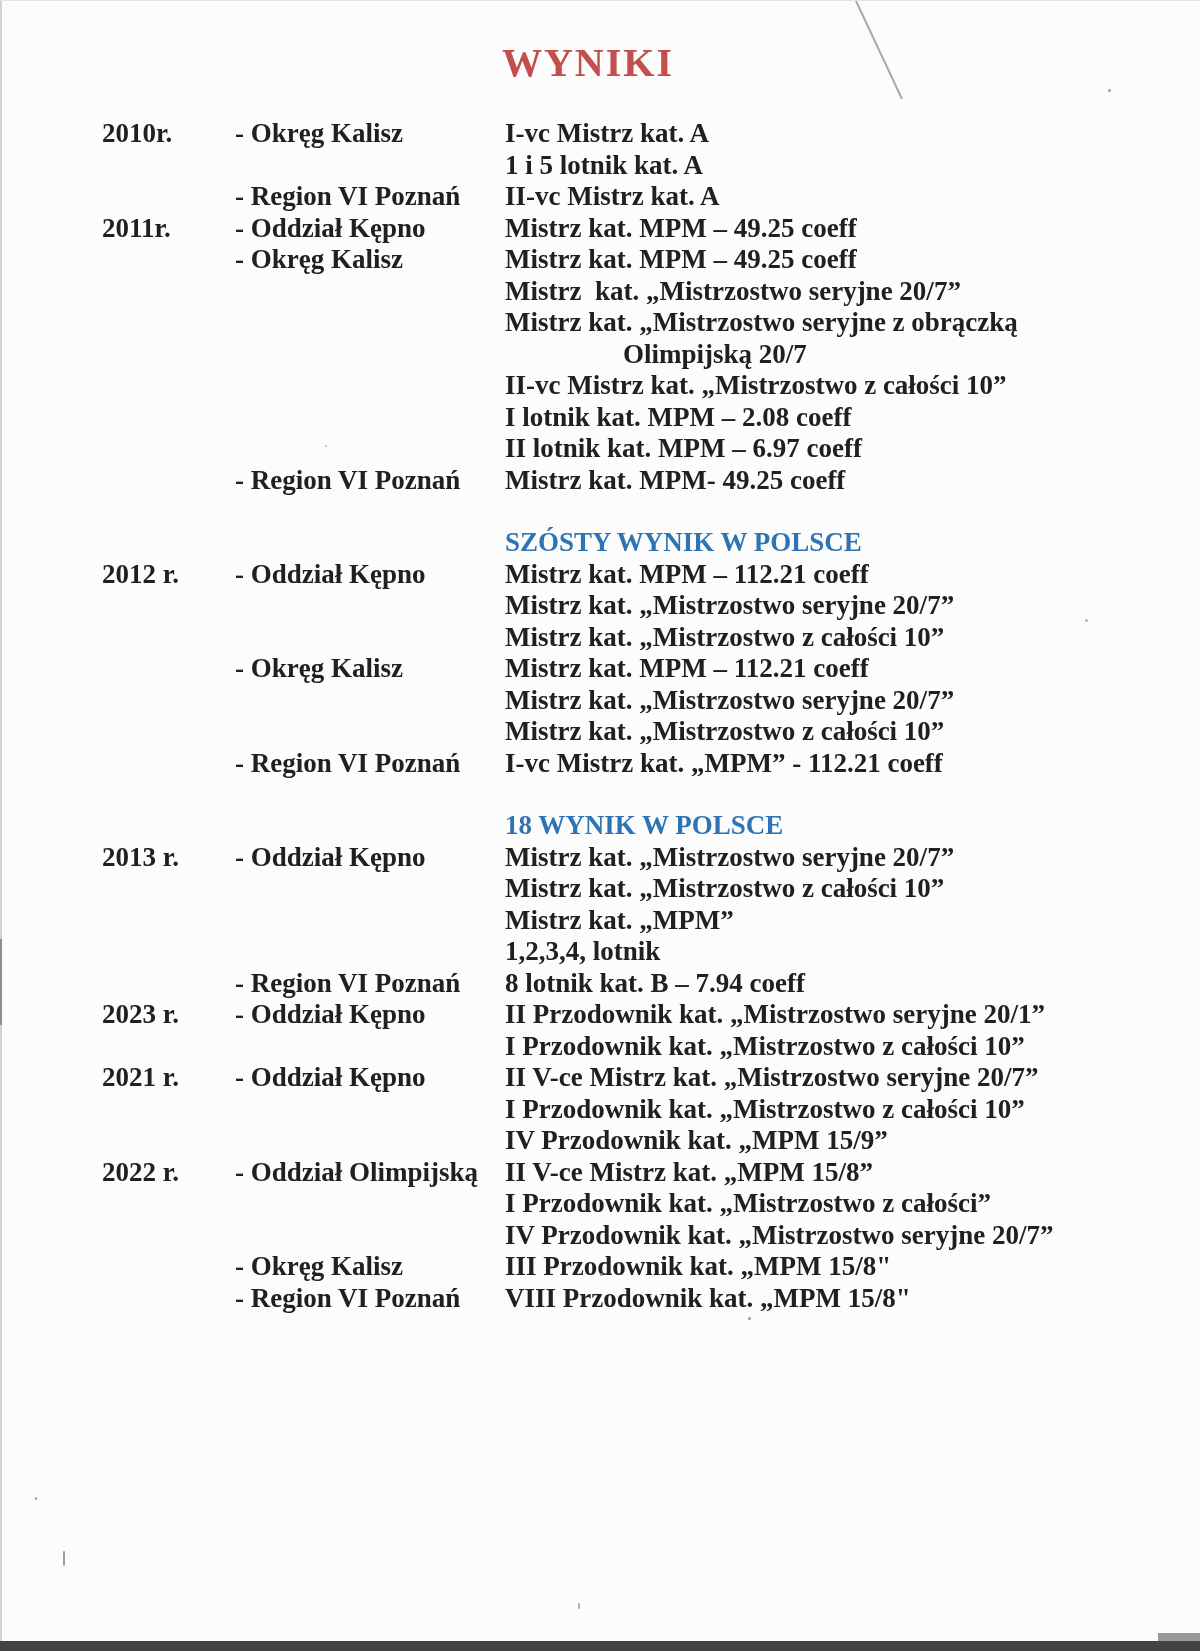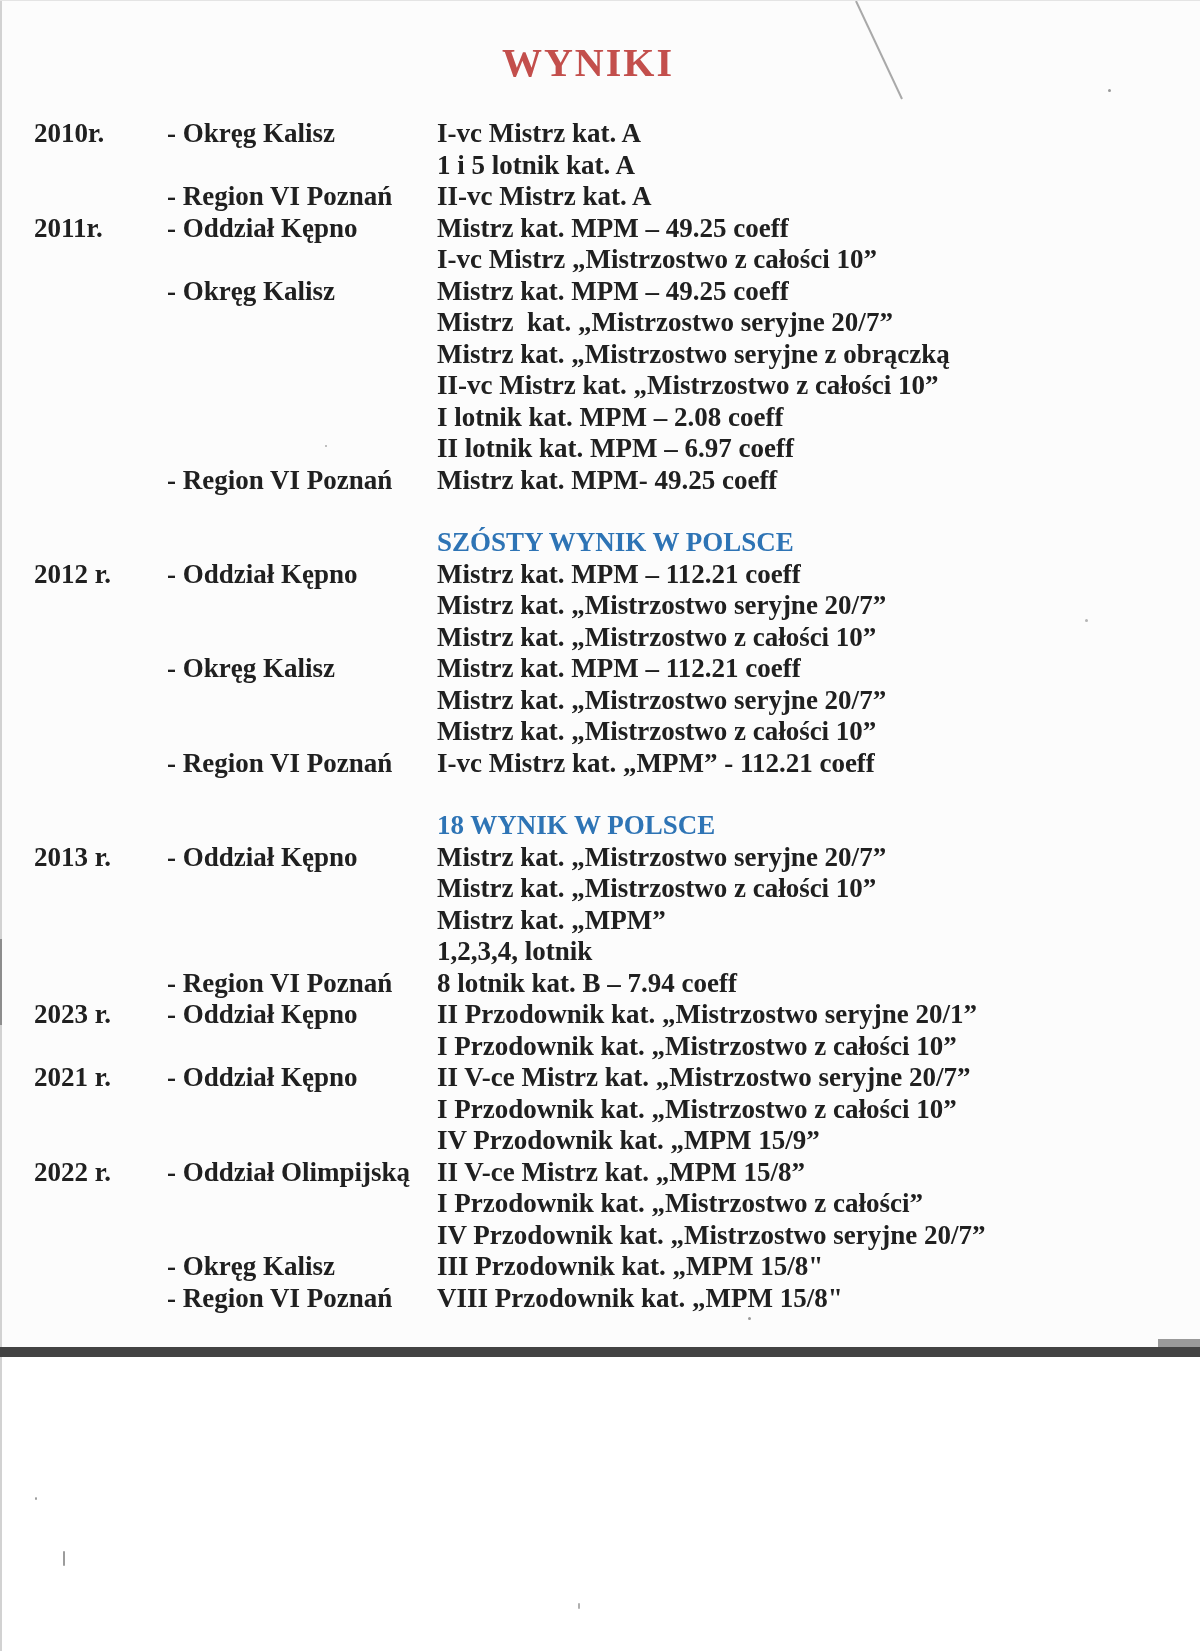--- a/index.html
+++ b/index.html
@@ -4,21 +4,21 @@
 <style>
   html,body{margin:0;padding:0;}
   body{
     width:1200px;height:1651px;
     background:#ffffff;
     font-family:"Liberation Serif","DejaVu Serif",serif;
     overflow:hidden;
   }
   .page{
     position:relative;
-    width:1200px;height:1357px;
+    width:1200px;height:1651px;
     background:#fcfcfc;
     box-sizing:border-box;
     border-top:1px solid #e4e4e4;
   }
   
   .edge-left{
     position:absolute;left:0;top:0;width:2px;height:1651px;
     background:#d2d2d2;
   }
   .edge-left-dark{
@@ -52,21 +52,21 @@
     text-align:center;
     transform:translateX(-12px);
     font-size:40px;
     line-height:40px;
     font-weight:bold;
     letter-spacing:2px;
     color:var(--title-color,#c34f4c);
   }
   .rows{
     margin-top:35px;
-    padding-left:34px;
+    padding-left:102px;
     padding-right:20px;
   }
   .row{
     display:grid;
     grid-template-columns:133px 270px 1fr;
     line-height:31.5px;
     font-size:27px;
     font-weight:bold;
     color:#202020;
   }
@@ -124,44 +124,44 @@
       <span class="org">- Region VI Poznań</span>
       <span class="result">II-vc Mistrz kat. A</span>
     </div>
 
     <div class="row">
       <span class="year">2011r.</span>
       <span class="org">- Oddział Kępno</span>
       <span class="result">Mistrz kat. MPM – 49.25 coeff</span>
     </div>
 
-    <div class="row">
-      <span class="year"></span>
-      <span class="org"></span>
-      <span class="result">I-vc Mistrz „Mistrzostwo z całości 10”</span>
-    </div>
 
     <div class="row">
       <span class="year"></span>
       <span class="org">- Okręg Kalisz</span>
       <span class="result">Mistrz kat. MPM – 49.25 coeff</span>
     </div>
 
     <div class="row">
       <span class="year"></span>
       <span class="org"></span>
       <span class="result">Mistrz  kat. „Mistrzostwo seryjne 20/7”</span>
     </div>
 
     <div class="row">
       <span class="year"></span>
       <span class="org"></span>
       <span class="result">Mistrz kat. „Mistrzostwo seryjne z obrączką</span>
     </div>
 
+    <div class="row">
+      <span class="year"></span>
+      <span class="org"></span>
+      <span class="result indent">Olimpijską 20/7</span>
+    </div>
 
     <div class="row">
       <span class="year"></span>
       <span class="org"></span>
       <span class="result">II-vc Mistrz kat. „Mistrzostwo z całości 10”</span>
     </div>
 
     <div class="row">
       <span class="year"></span>
       <span class="org"></span>

